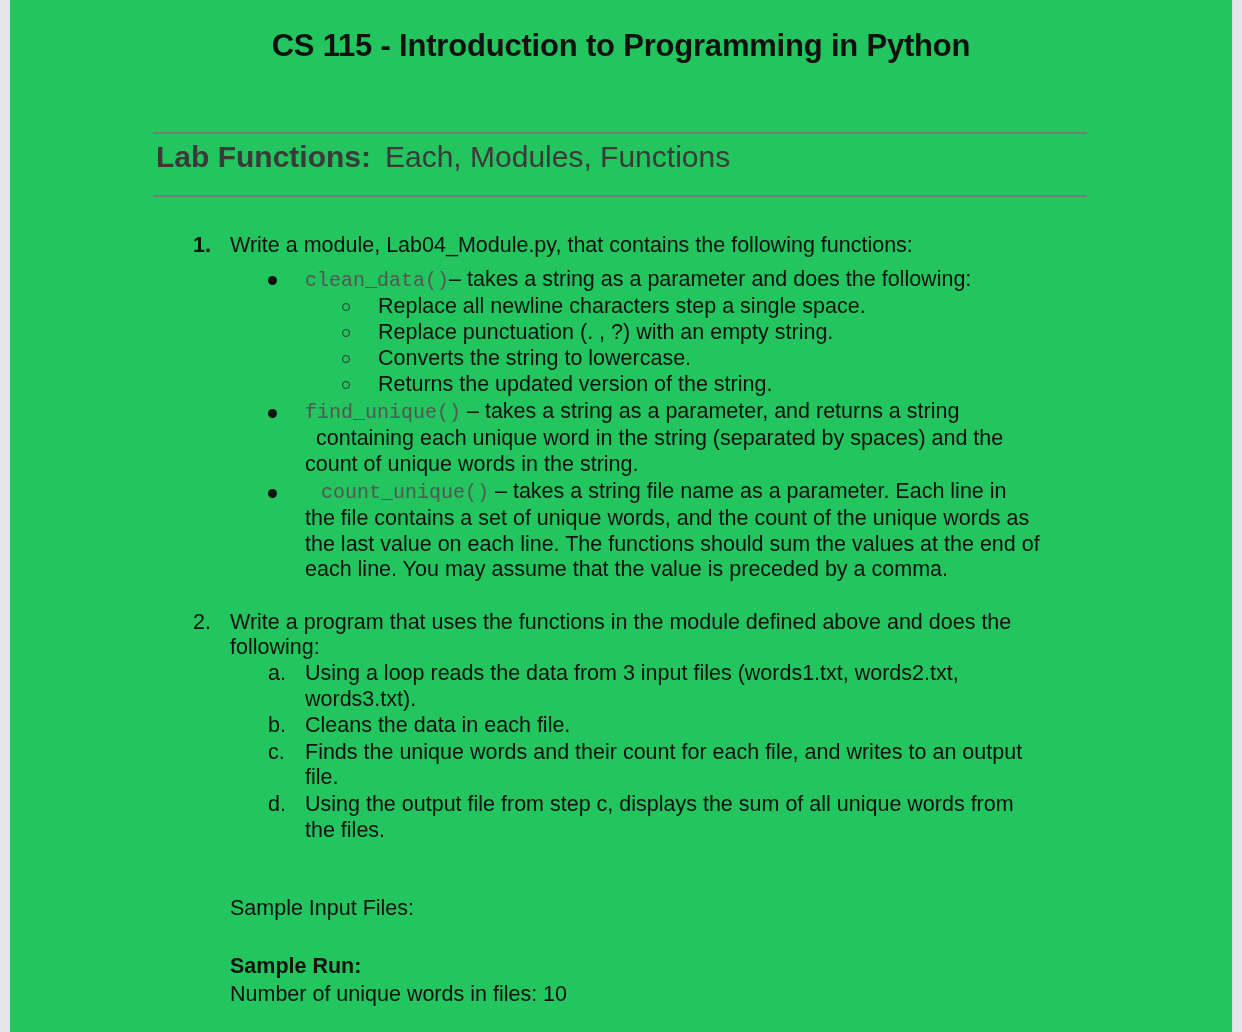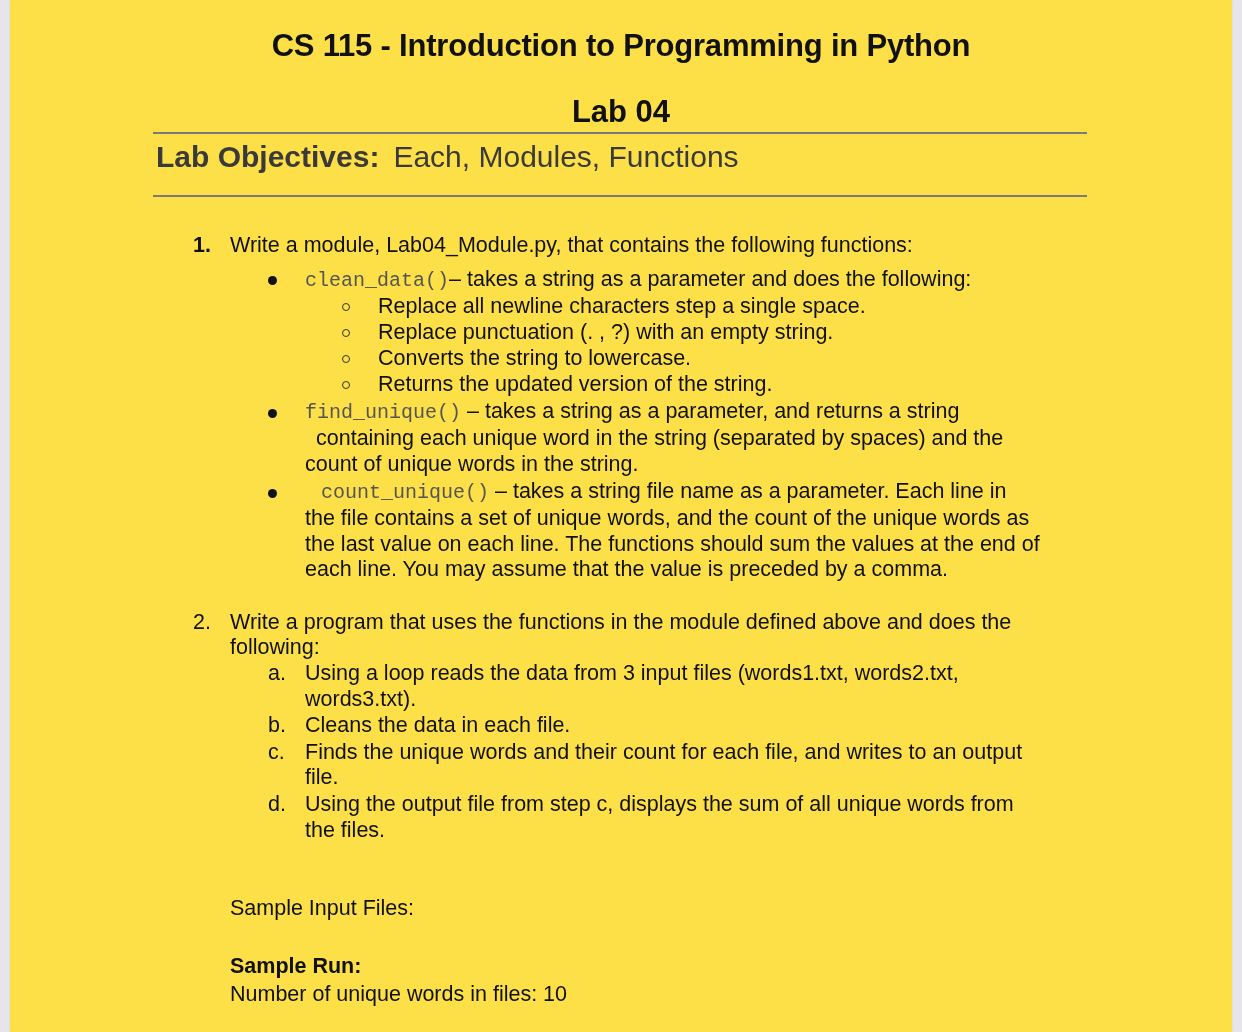--- a/index.html
+++ b/index.html
@@ -14,21 +14,21 @@
       overflow: hidden;
       font-family: "Liberation Sans", sans-serif;
       color: #111;
     }
     .page {
       position: absolute;
       left: 10px;
       top: 0;
       width: 1222px;
       height: 1032px;
-      background: #fde047;
+      background: #22c55e;
       box-shadow: 0 0 2px rgba(0,0,0,0.08);
     }
     .title {
       position: absolute;
       left: 0;
       width: 1222px;
       top: 28px;
       text-align: center;
       font-weight: bold;
       font-size: 31px;
@@ -99,25 +99,24 @@
       font-size: 20px;
     }
     .bold { font-weight: bold; }
   </style>
 </head>
 <body>
 
 <div class="page">
 
   <div class="title">CS 115 - Introduction to Programming in Python</div>
-  <div class="subtitle">Lab 04</div>
 
   <div class="hr top"></div>
   <div class="objectives">
-    <span class="label">Lab Objectives:</span><span class="value">Each, Modules, Functions</span>
+    <span class="label">Lab Functions:</span><span class="value">Each, Modules, Functions</span>
   </div>
   <div class="hr bottom"></div>
 
   <div class="content">
 
     <span class="abs num" style="left:183px; top:232px;">1.</span>
     <span class="abs" style="left:220px; top:232px;">Write a module, Lab04_Module.py, that contains the following functions:</span>
 
     <div class="bullet-dot" style="left:258px; top:276px;"></div>
     <span class="abs" style="left:295px; top:266px;"><span class="code">clean_data()</span><span>– takes a string as a parameter and does the following:</span></span>

